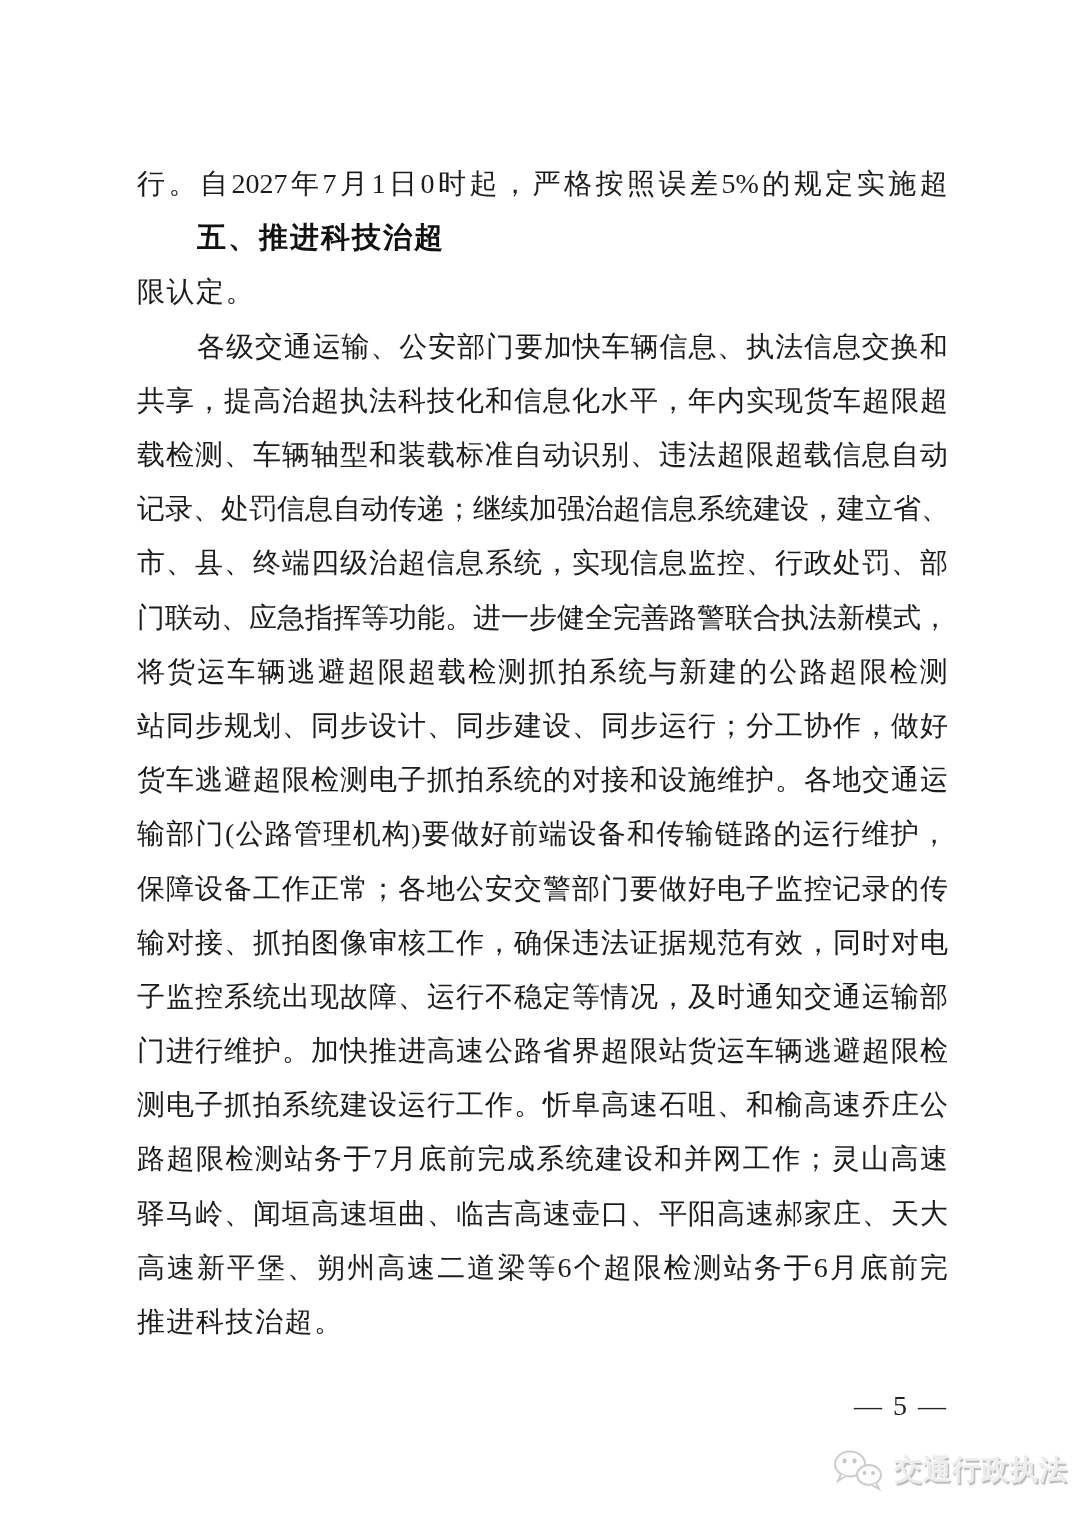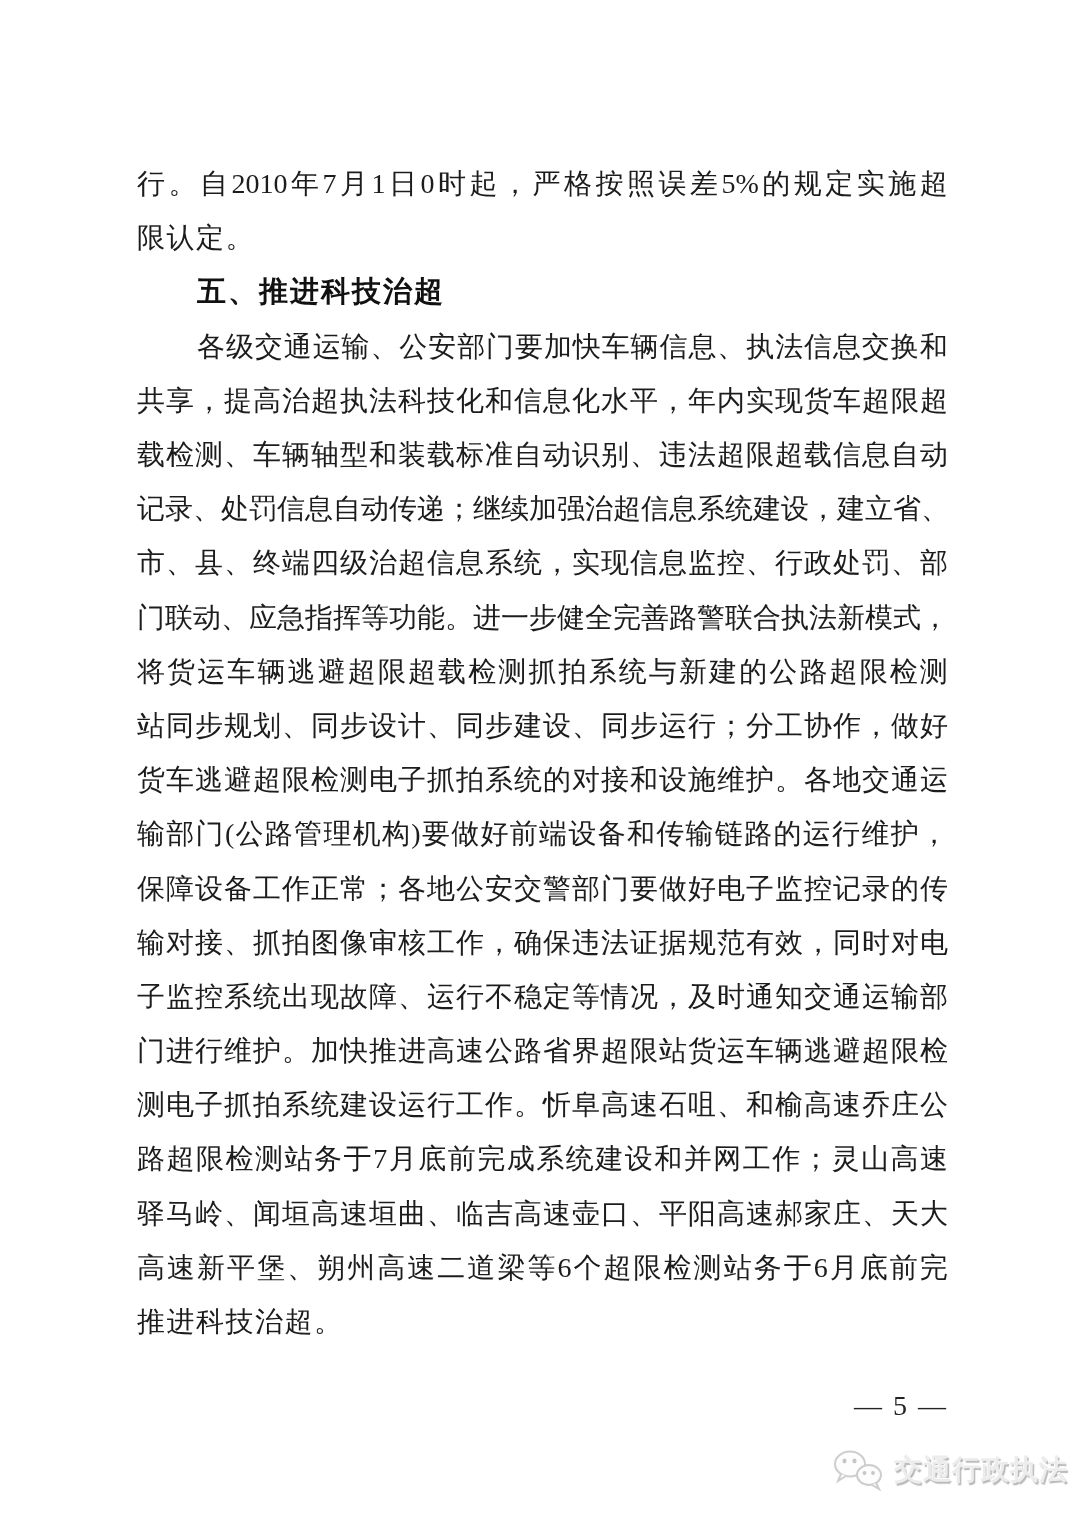--- a/index.html
+++ b/index.html
@@ -71,21 +71,21 @@
 </head>
 <body>
 
 <div class="page" style="--page-bg: #ffffff; --text-color: #1c1c1c; --heading-color: #111111; --wm-color: #ececec;">
 
   <div class="doc-body">
       <div class="line justify">
         <span>行</span>
         <span>。</span>
         <span>自</span>
-        <span>2010</span>
+        <span>2027</span>
         <span>年</span>
         <span>7</span>
         <span>月</span>
         <span>1</span>
         <span>日</span>
         <span>0</span>
         <span>时</span>
         <span>起</span>
         <span>，</span>
         <span>严</span>
@@ -95,22 +95,22 @@
         <span>误</span>
         <span>差</span>
         <span>5%</span>
         <span>的</span>
         <span>规</span>
         <span>定</span>
         <span>实</span>
         <span>施</span>
         <span>超</span>
       </div>
+      <div class="line heading">五、推进科技治超</div>
       <div class="line plain">限认定。</div>
-      <div class="line heading">五、推进科技治超</div>
       <div class="line justify-indent">
         <span>各</span>
         <span>级</span>
         <span>交</span>
         <span>通</span>
         <span>运</span>
         <span>输</span>
         <span>、</span>
         <span>公</span>
         <span>安</span>

